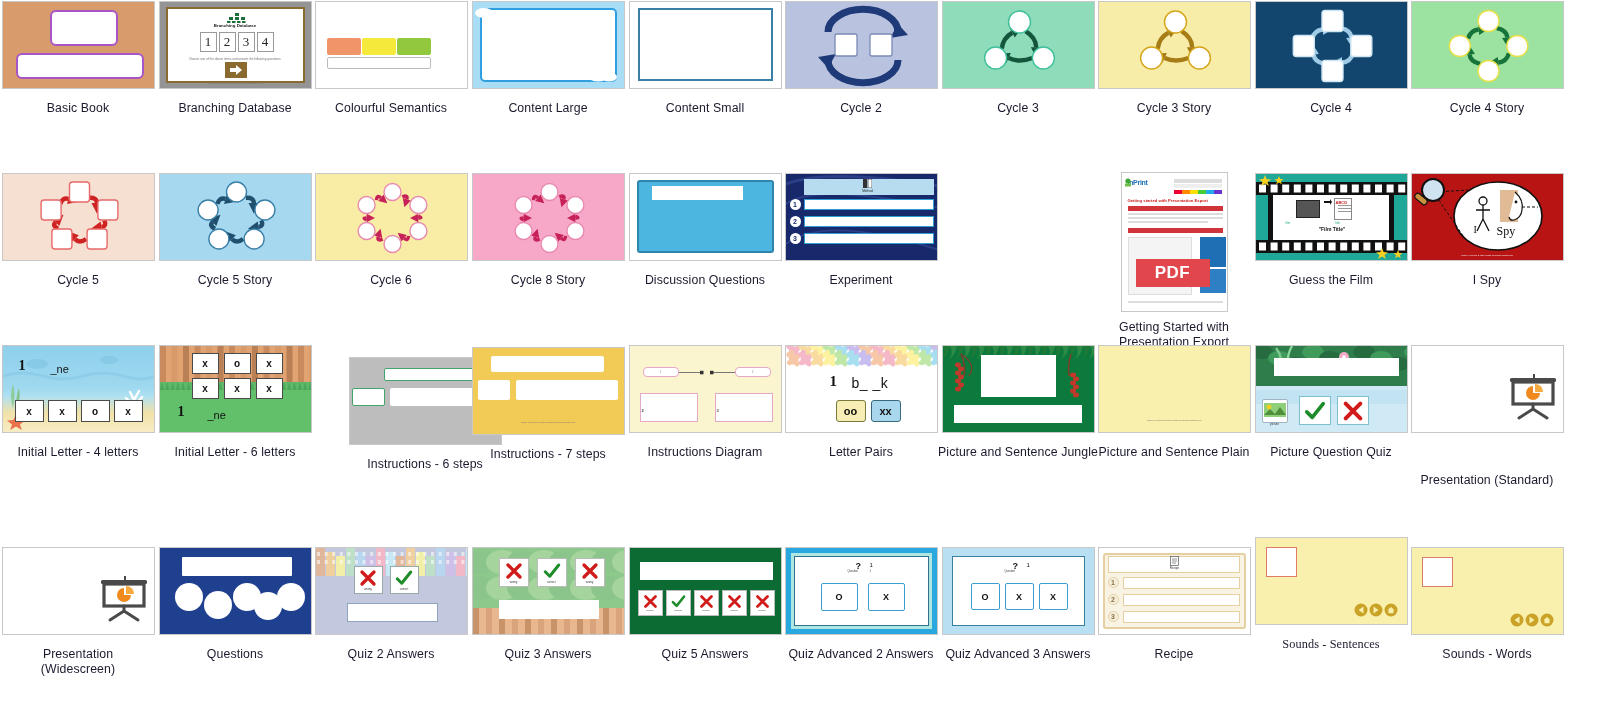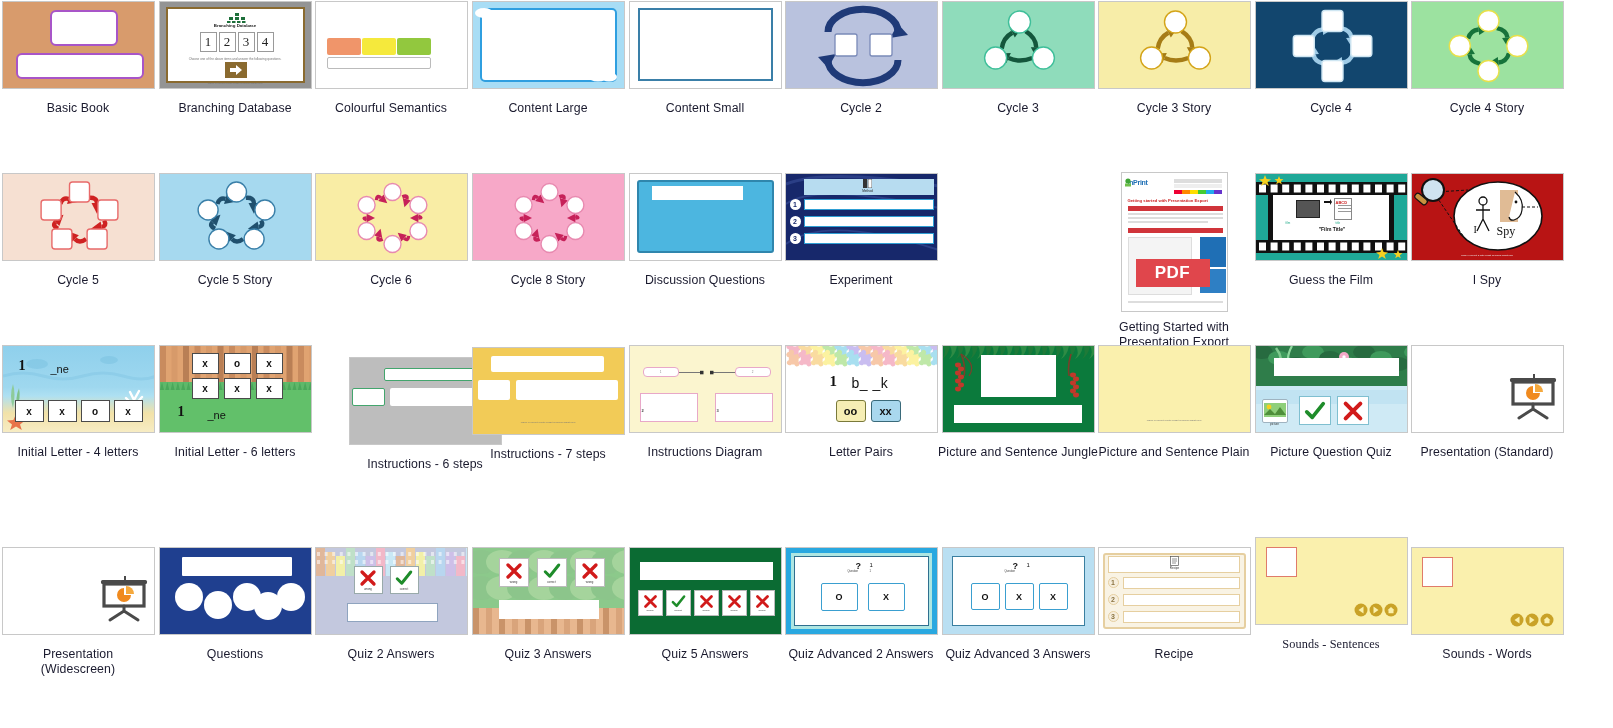--- a/index.html
+++ b/index.html
@@ -773,21 +773,21 @@
           </div>
   <div class="abs" style="left:81px;top:50px;width:32px;height:29px;background:#fff;border:1.2px solid #7fbfd0;display:flex;align-items:center;justify-content:center">
             <svg width="22" height="22" viewBox="0 0 24 24">
               <path d="M4 4 L20 20 M20 4 L4 20" fill="none" stroke="#d11a1a" stroke-width="4.4" stroke-linecap="round"></path>
             </svg>
           </div>
         </div>
       </div>
       <div class="caption">Picture Question Quiz</div>
     </div>
-    <div class="cell" style="left: 1409px; top: 344px;">
+    <div class="cell" style="left: 1409px; top: 344px; gap: 28px;">
       <div class="thumb-wrap">
         <div class="thumb">
   <div class="abs" style="left:94px;top:27px">
             <svg width="54" height="50" viewBox="0 0 54 50">
     <rect x="4" y="5" width="46" height="4" rx="1.5" fill="#4a4a4a"></rect>
     <rect x="27" y="1" width="2" height="5" fill="#4a4a4a"></rect>
     <rect x="7" y="9" width="40" height="22" fill="none" stroke="#4a4a4a" stroke-width="3.2"></rect>
     <path d="M27 13 a7 7 0 1 0 7 7 h-7 z" fill="#f08a1e"></path>
     <path d="M29 11 a8 8 0 0 1 8 8 h-8 z" fill="#f5a93e"></path>
     <path d="M27 31 L27 36 M27 36 L13 45 M27 36 L41 45" stroke="#4a4a4a" stroke-width="3" fill="none" stroke-linecap="round"></path>

